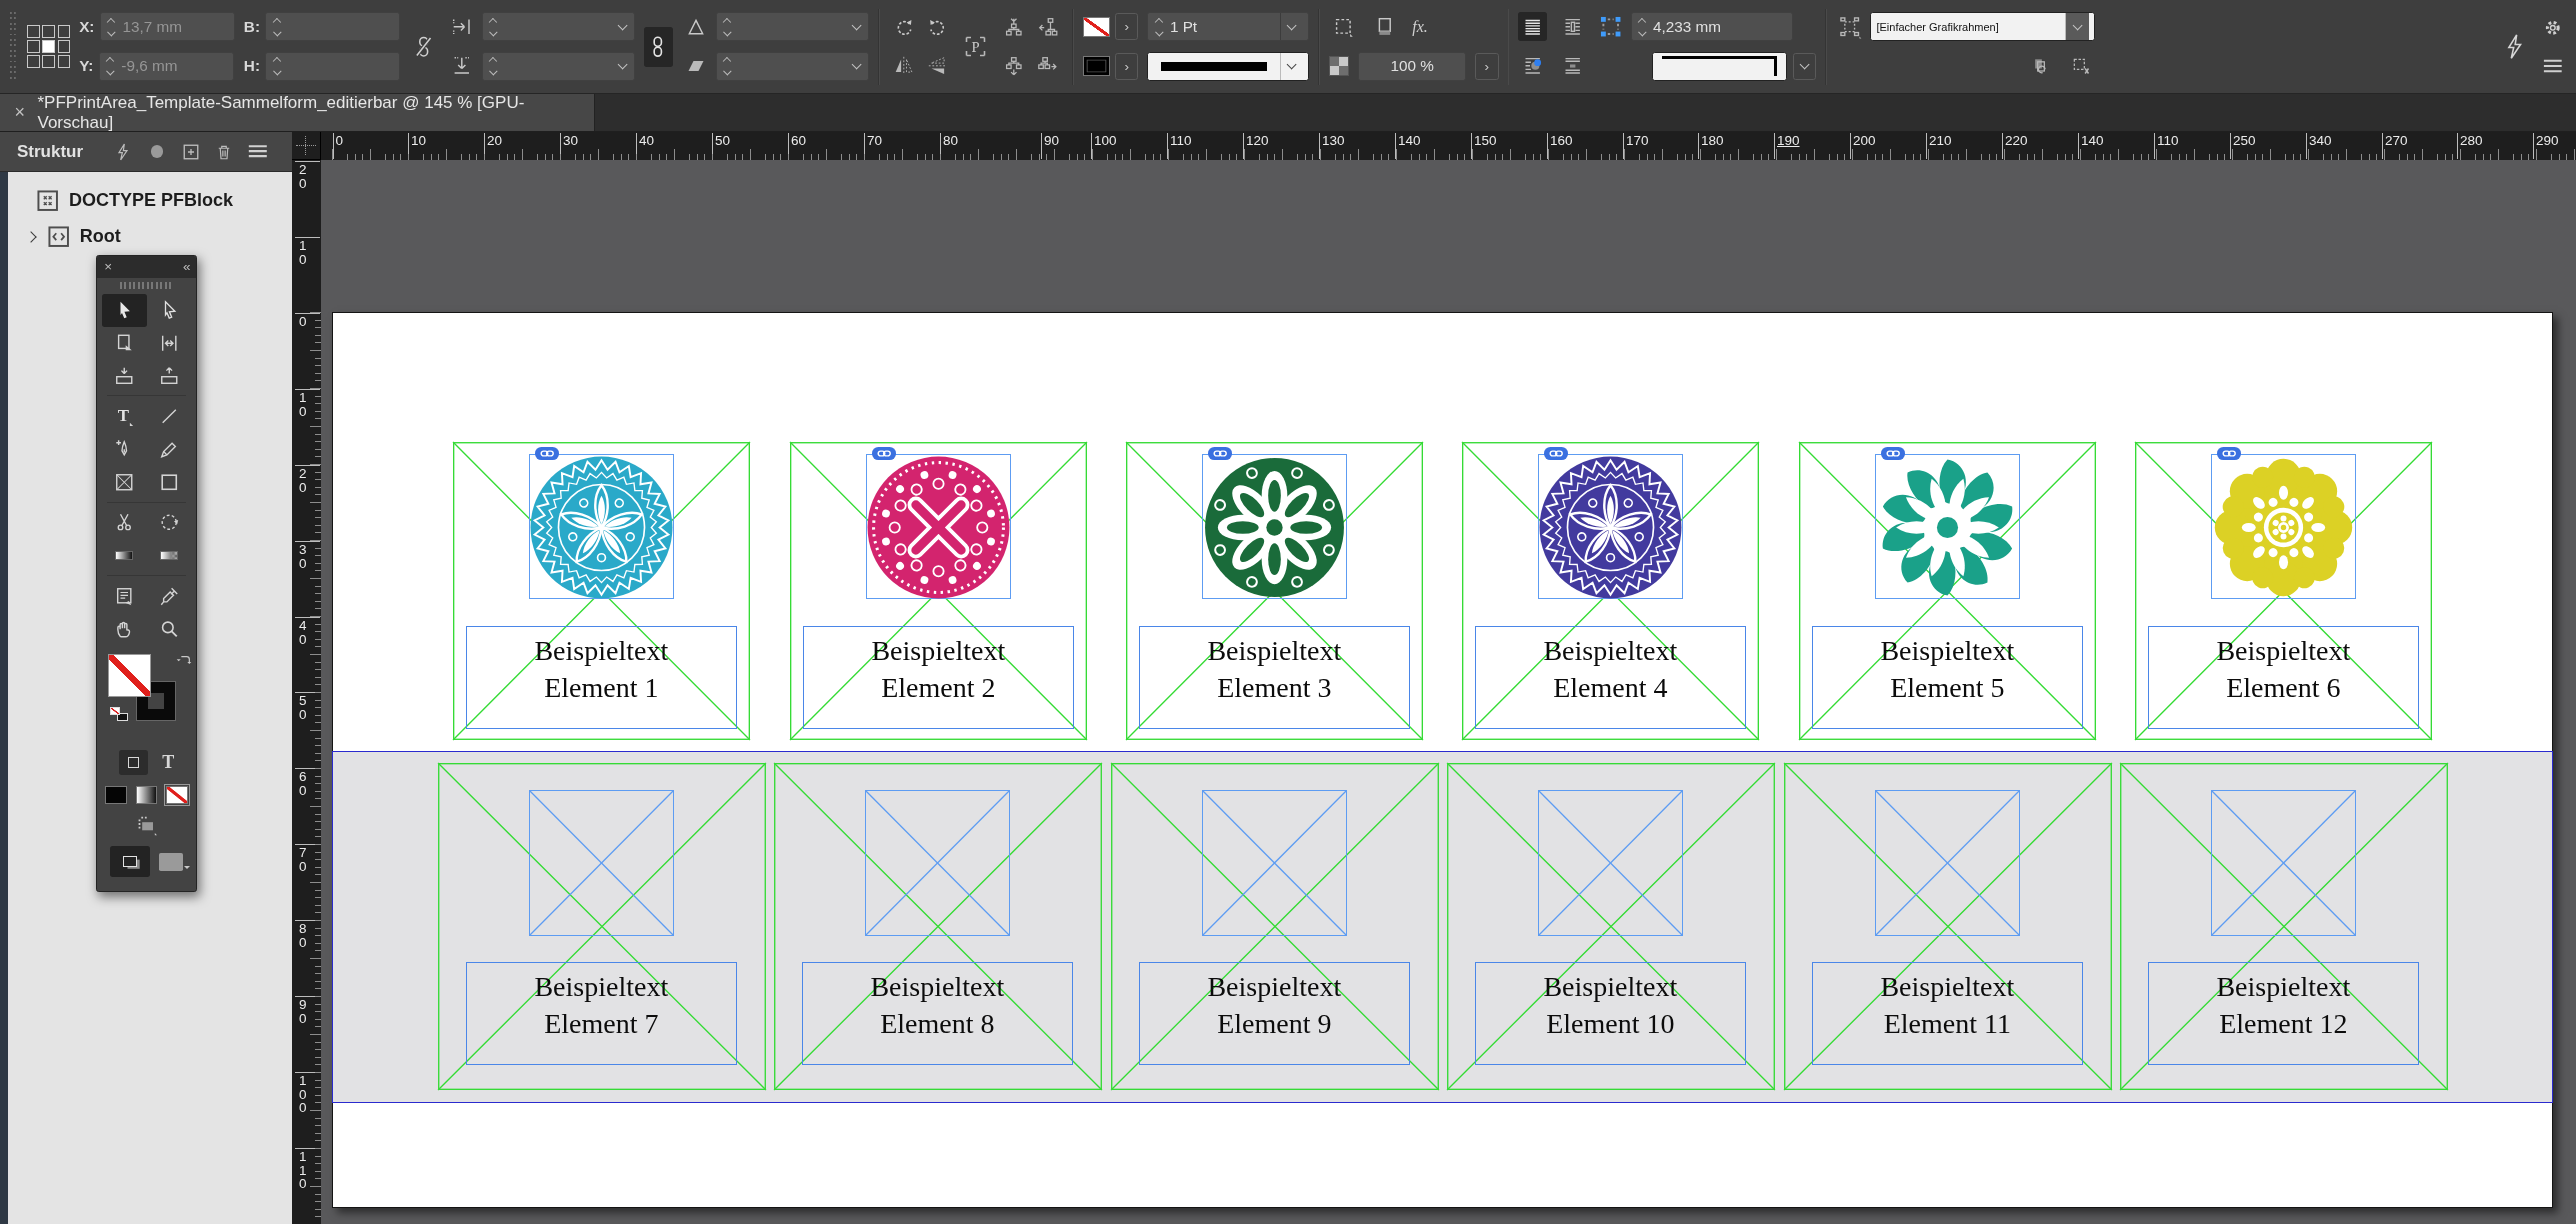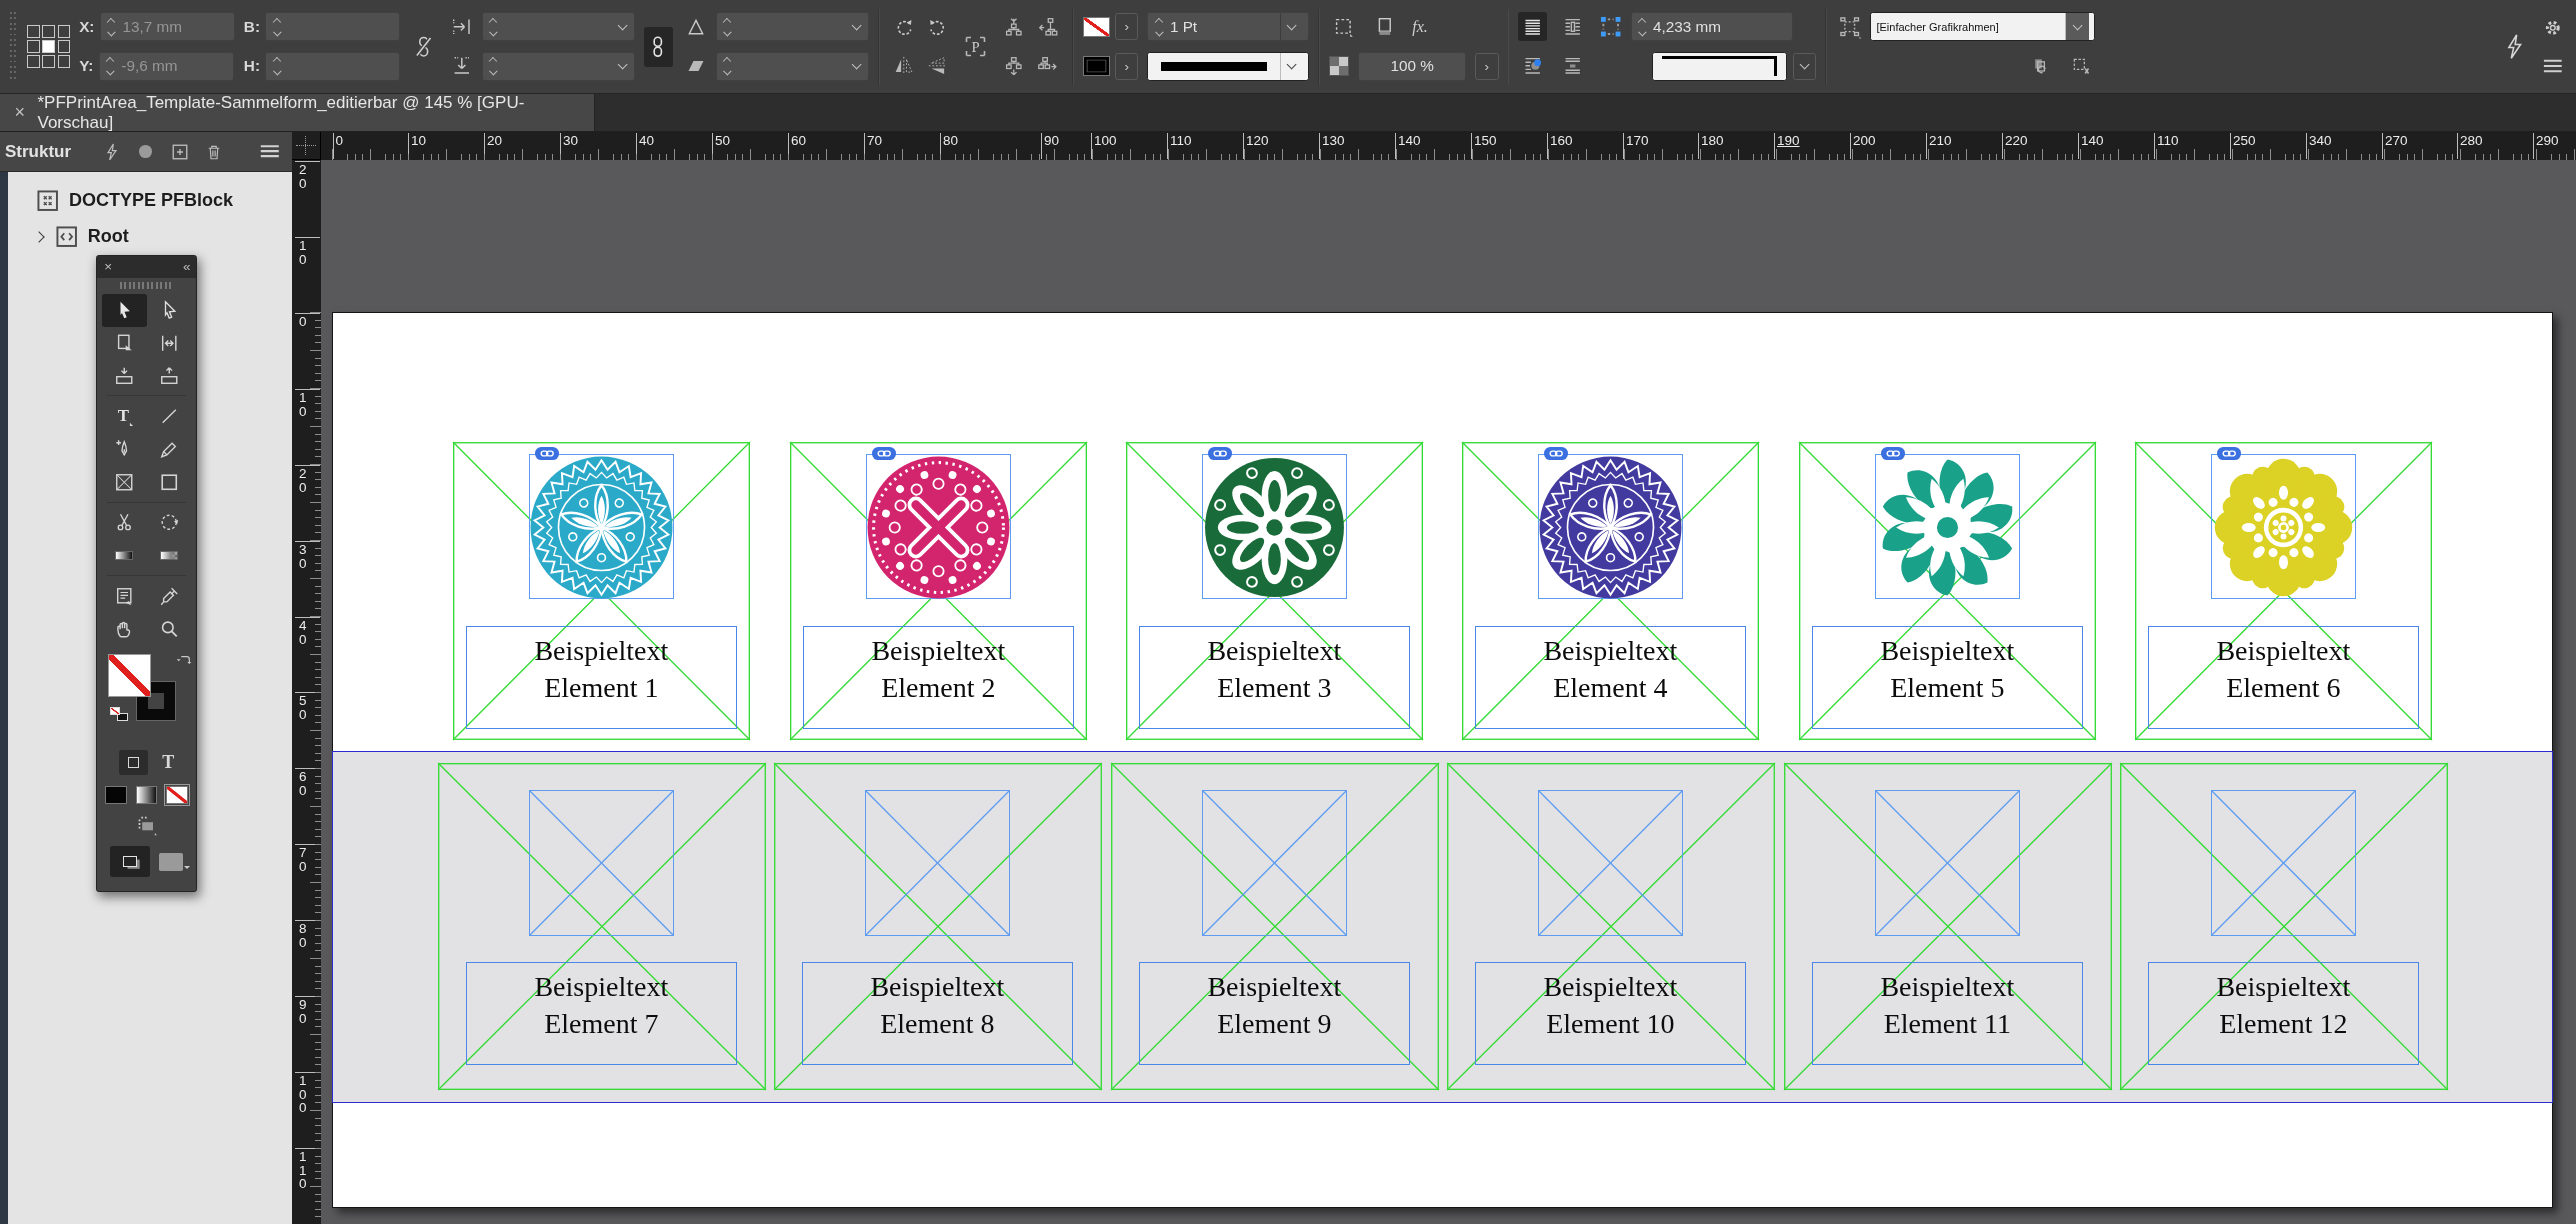--- a/index.html
+++ b/index.html
@@ -55,21 +55,21 @@
   .tabbar{position:absolute;left:0;top:94px;width:2576px;height:38px;background:var(--tabbar);border-bottom:0.9px solid #1f1f1f;display:flex;}
   .tab{width:595px;height:100%;background:var(--tab);display:flex;align-items:center;gap:12.6px;padding:0 14.4px;
        font-size:17px;color:#e6e6e6;border-right:0.9px solid #222;}
   .tab .x{color:#c2c2c2;font-size:18px;}
 
   
   .main{position:absolute;left:0;top:132px;width:2576px;height:1092px;}
 
   
   .struct{position:absolute;left:0;top:0;width:292px;height:1092px;background:var(--tree);}
-  .struct-head{height:40px;background:var(--panelhead);display:flex;align-items:center;padding:0 5px;gap:0;
+  .struct-head{height:40px;background:var(--panelhead);display:flex;align-items:center;padding:0 17px;gap:0;
      border-bottom:0.9px solid #2a2a2a;color:#e2e2e2;}
   .struct-title{font-size:17px;font-weight:bold;margin-right:23.4px;}
   .shicon{width:34px;height:27px;display:flex;align-items:center;justify-content:center;color:#b9b9b9;}
   .struct-tree{position:absolute;left:0;top:40px;right:0;bottom:0;background:var(--tree);border-left:8px solid #2e3844;padding-top:10.8px;}
   .titem{display:flex;align-items:center;height:36px;gap:9px;padding-left:27px;color:#1d1d1d;font-size:18px;font-weight:bold;}
   .texp{width:8px;height:8px;border:solid #3a3a3a;border-width:1.8px 1.8px 0 0;transform:rotate(45deg);margin-right:1.8px;flex:none;}
   .tbox{width:25px;height:25px;flex:none;display:flex;align-items:center;justify-content:center;}
 
   
   .corner{position:absolute;left:292px;top:0;width:29px;height:28px;background:var(--ruler);
@@ -610,21 +610,21 @@
       <div class="struct-tree" id="structTree">
           <div class="titem">
             <span class="tbox">
               <svg width="23.4" height="23.4" viewBox="0 0 24 24">
                 <rect x="2.5" y="2.5" width="19" height="19" fill="none" stroke="#4e4e4e" stroke-width="2"></rect>
                 <path d="M8 7.5 l3 3 M11 7.5 l-3 3 M13 7.5 l3 3 M16 7.5 l-3 3 M8 13.5 l3 3 M11 13.5 l-3 3 M13 13.5 l3 3 M16 13.5 l-3 3" stroke="#4e4e4e" stroke-width="1.4"></path>
               </svg>
             </span>
             <span>DOCTYPE PFBlock</span>
           </div>
-          <div class="titem" style="padding-left: 27px;">
+          <div class="titem" style="padding-left: 19px;">
             <span class="texp"></span>
             <span class="tbox">
               <svg width="23.4" height="23.4" viewBox="0 0 24 24">
                 <rect x="2.5" y="2.5" width="19" height="19" fill="none" stroke="#4e4e4e" stroke-width="2"></rect>
                 <path d="M9.5 8.5 L6.5 12 l3 3.5 M14.5 8.5 L17.5 12 l-3 3.5" fill="none" stroke="#4e4e4e" stroke-width="1.8"></path>
               </svg>
             </span>
             <span>Root</span>
           </div>
         </div>

